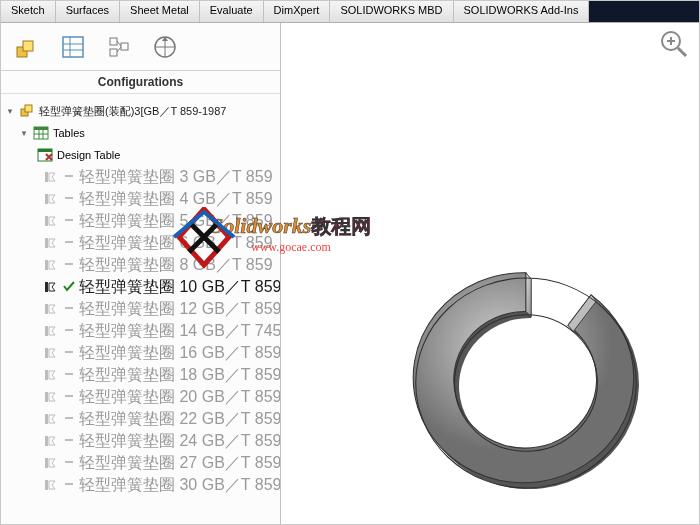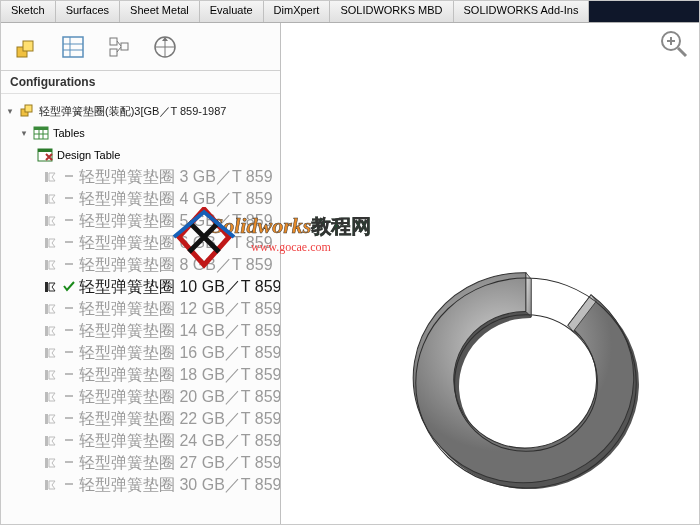--- a/index.html
+++ b/index.html
@@ -46,23 +46,24 @@
     border-bottom: 1px solid #d0d0d0;
     align-items: center;
     height: 48px;
   }
   .tbtn {
     width: 32px; height: 32px;
     display:flex;align-items:center;justify-content:center;
     cursor:pointer;
   }
   .panel-title {
+    text-align:center;
     font-weight:bold;
     font-size:12px;
-    padding:4px 9px;
+    padding:4px 18px;
     border-bottom:1px solid #e0e0e0;
     color:#333;
   }
   .tree {
     flex:1;
     overflow:hidden;
     padding: 6px 0 0 4px;
   }
   .row {
     display:flex;
@@ -101,21 +102,21 @@
     pointer-events:none;
   }
   .wm-t1{
     font-family: "Segoe Script","Comic Sans MS",cursive;
     font-size:22px;
     font-weight:bold;
     color:#e78a28;
     font-style:italic;
     -webkit-text-stroke: 0.5px #333;
   }
-  .wm-t1 .cn{color:#14532d;font-family:"SimSun",serif;font-style:normal;font-size:20px}
+  .wm-t1 .cn{color:#be185d;font-family:"SimSun",serif;font-style:normal;font-size:20px}
   .wm-t2{
     font-family:"Comic Sans MS",cursive;
     font-size:12px;
     color:#ef4444;
     margin-left:40px;
   }
   .wm-logo{position:absolute;left:-42px;top:-6px}
 </style>
 </head>
 <body>
@@ -289,21 +290,21 @@
           <div class="row lvl4 cfg-row inactive">
             <span class="rowic">
               <svg width="14" height="14">
                 <rect x="0" y="2" width="3" height="10" fill="#bcbcbc"></rect>
                 <path d="M4 3 L10 3 L7 7 L10 11 L4 11 Z" fill="none" stroke="#bcbcbc"></path>
               </svg>
             </span>
             <span><svg width="12" height="12">
                 <line x1="2" y1="6" x2="10" y2="6" stroke="#bcbcbc" stroke-width="2"></line>
               </svg></span>
-            <span class="label">轻型弹簧垫圈 14 GB／T 859</span>
+            <span class="label">轻型弹簧垫圈 14 GB／T 745</span>
           </div>
           <div class="row lvl4 cfg-row inactive">
             <span class="rowic">
               <svg width="14" height="14">
                 <rect x="0" y="2" width="3" height="10" fill="#bcbcbc"></rect>
                 <path d="M4 3 L10 3 L7 7 L10 11 L4 11 Z" fill="none" stroke="#bcbcbc"></path>
               </svg>
             </span>
             <span><svg width="12" height="12">
                 <line x1="2" y1="6" x2="10" y2="6" stroke="#bcbcbc" stroke-width="2"></line>

